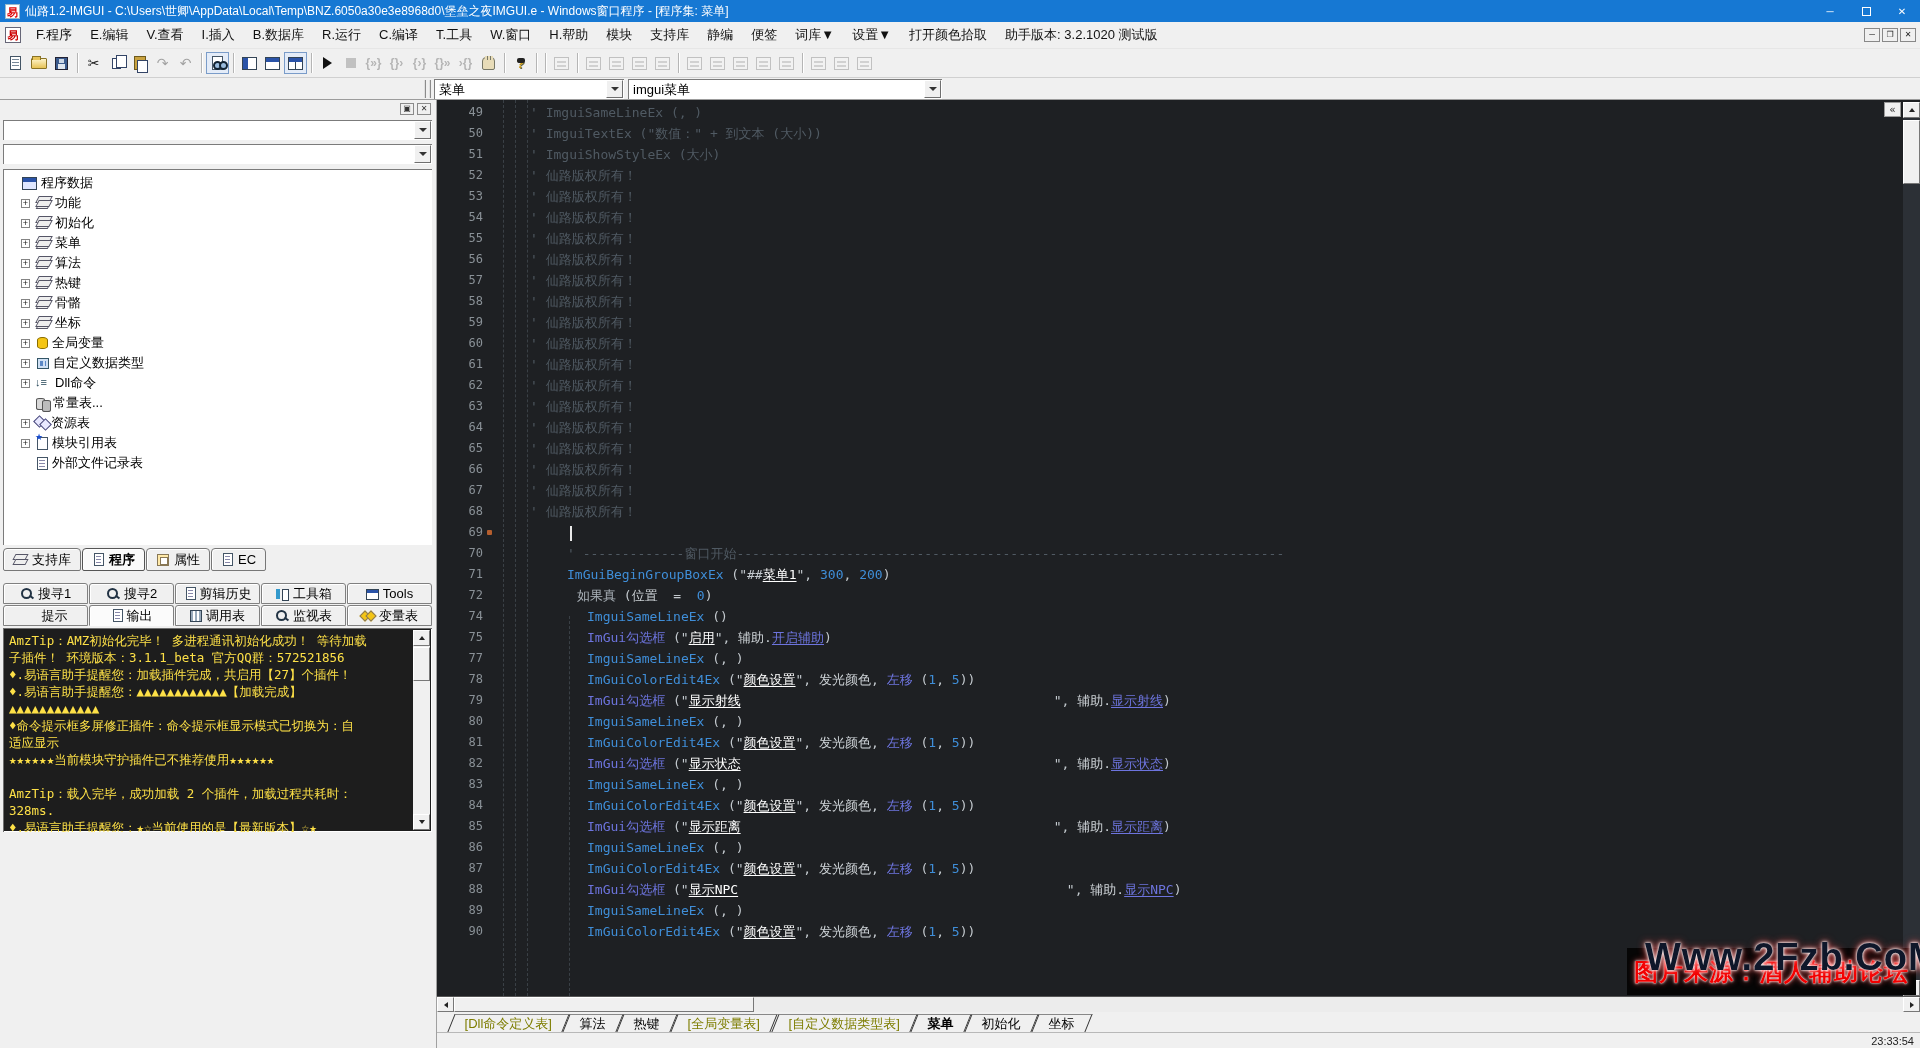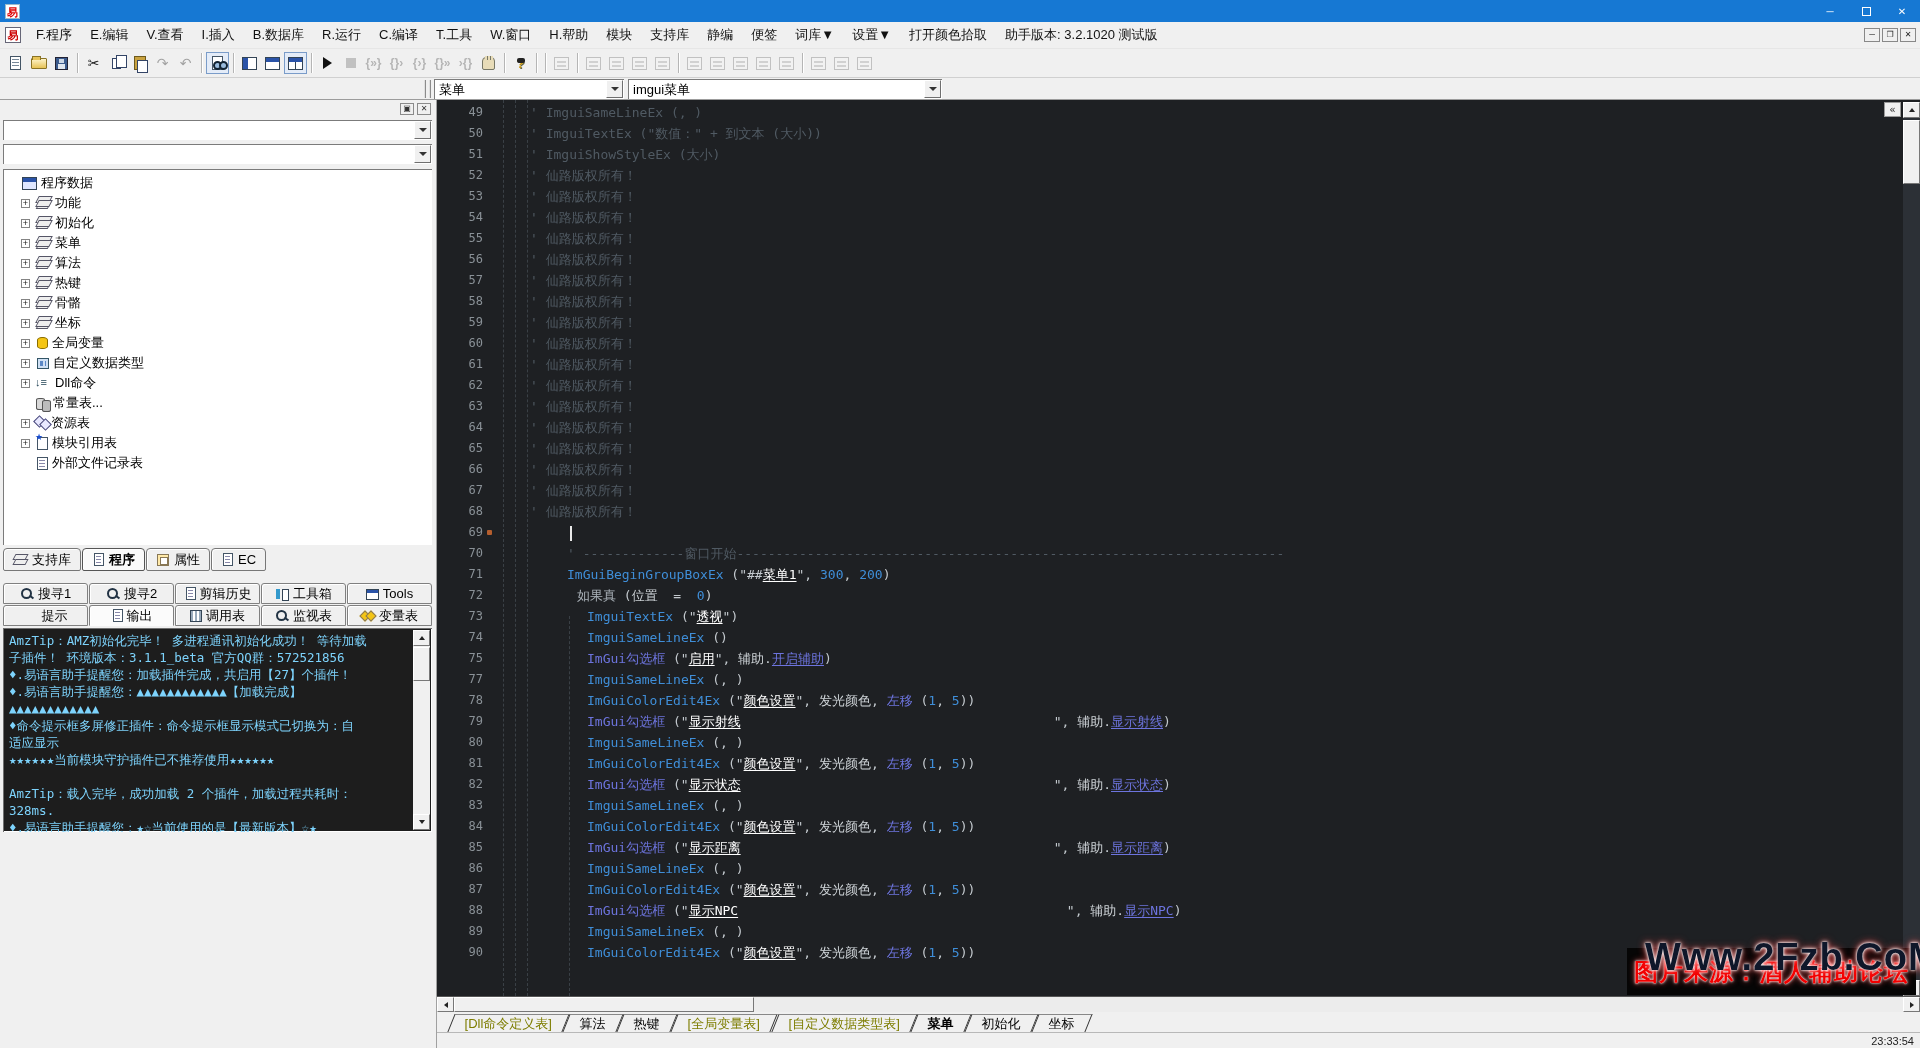--- a/index.html
+++ b/index.html
@@ -117,21 +117,21 @@
   .mi-cal::before{content:"";position:absolute;left:0;top:0;right:0;height:3px;background:#2a53a8}
   .mi-q{font-size:13px;font-weight:bold;color:#b88c00;line-height:13px;text-shadow:1px 1px 0 #553}
   .mi-grid{width:12px;height:12px;border:1px solid #345;background:repeating-linear-gradient(90deg,#9ab 0 2px,#fff 2px 4px)}
   .mi-keys::before,.mi-keys::after{content:"";position:absolute;width:6px;height:6px;background:#f4c514;border:1px solid #875;transform:rotate(45deg)}
   .mi-keys::before{left:0;top:3px}.mi-keys::after{left:6px;top:3px}
 
   .ls-tabs{display:flex;margin-top:12px;gap:1px}
   .lstab{flex:1;height:21px;display:flex;align-items:center;justify-content:center;gap:4px;font-size:13px;background:#f0f0f0;border:1px solid #808080;border-radius:3px 3px 0 0;box-shadow:inset 1px 1px 0 #fff;white-space:nowrap}
   .lstab.active{background:#fbfbfb;border-bottom-color:#fbfbfb}
 
-  .console{height:204px;margin-top:2px;background:#1d1d1d;box-shadow:inset 1px 1px 0 #6f6f6f,inset -1px -1px 0 #fff;position:relative;padding:4px 24px 4px 6px;color:#7dd3fc;font:12.5px/17px "DejaVu Sans Mono",monospace;overflow:hidden}
+  .console{height:204px;margin-top:2px;background:#1d1d1d;box-shadow:inset 1px 1px 0 #6f6f6f,inset -1px -1px 0 #fff;position:relative;padding:4px 24px 4px 6px;color:#fde047;font:12.5px/17px "DejaVu Sans Mono",monospace;overflow:hidden}
   .console .cline{white-space:pre-wrap;word-break:break-all;min-height:17px}
   .csb{position:absolute;right:2px;top:2px;bottom:2px;width:17px;background:#f0f0f0}
   .sb-btn{height:16px;background:#f0f0f0;border:1px solid;border-color:#fff #777 #777 #fff;display:flex;align-items:center;justify-content:center}
   .csb .thumb{height:34px;margin-top:1px;background:#f0f0f0;border:1px solid;border-color:#fff #777 #777 #fff}
   .csb .sb-btn.bottom{position:absolute;bottom:0;left:0;right:0}
   .tri-up{width:0;height:0;border-left:3px solid transparent;border-right:3px solid transparent;border-bottom:4px solid #222}
   .tri-down{width:0;height:0;border-left:3px solid transparent;border-right:3px solid transparent;border-top:4px solid #222}
   .tri-left{width:0;height:0;border-top:3px solid transparent;border-bottom:3px solid transparent;border-right:4px solid #222}
   .tri-right{width:0;height:0;border-top:3px solid transparent;border-bottom:3px solid transparent;border-left:4px solid #222}
 
@@ -171,20 +171,21 @@
 
   
   .wm1{position:absolute;left:1627px;top:948px;width:289px;height:47px;background:#060606;z-index:60;display:flex;align-items:center;justify-content:center;font-size:24px;font-weight:bold;color:#f20000;letter-spacing:1px;text-shadow:0 0 1px #fff,0 0 3px #fff,0 0 6px #ff5050}
   .wm2{position:absolute;left:1645px;top:936px;z-index:60;font-size:38px;font-weight:bold;color:#0f172a;letter-spacing:1px;text-shadow:0 0 2px #fff,0 0 4px #fff,0 0 9px #ff4040}
 </style>
 </head>
 <body>
 
 <div class="titlebar">
   <span class="app-logo">易</span>
+  <span>仙路1.2-IMGUI - C:\Users\世卿\AppData\Local\Temp\BNZ.6050a30e3e8968d0\堡垒之夜IMGUI.e - Windows窗口程序 - [程序集: 菜单]</span>
   <span class="win-btns">
     <span class="win-btn">─</span>
     <span class="win-btn">
         <span class="wb-sq"></span>
       </span>
     <span class="win-btn">✕</span>
   </span>
 </div>
 
 <div class="menubar">
@@ -655,24 +656,20 @@
         </div>
         <div class="cl">
           <span class="gut">71</span>
           <span class="ctext" style="margin-left: 84px;"><span class="fn">ImGuiBeginGroupBoxEx</span><span class="p"> ("##</span><span class="s">菜单1</span><span class="p">", </span><span class="n">300</span><span class="p">, </span><span class="n">200</span><span class="p">)</span></span>
         </div>
         <div class="cl">
           <span class="gut">72</span>
           <span class="ctext" style="margin-left: 94px;"><span class="k">如果真</span><span class="p"> (</span><span class="v">位置</span><span class="p">  =  </span><span class="n">0</span><span class="p">)</span></span>
         </div>
         <div class="cl">
-          <span class="gut">73</span>
-          <span class="ctext" style="margin-left: 104px;"><span class="fn">ImguiTextEx</span><span class="p"> ("</span><span class="s">透视</span><span class="p">")</span></span>
-        </div>
-        <div class="cl">
           <span class="gut">74</span>
           <span class="ctext" style="margin-left: 104px;"><span class="fn">ImguiSameLineEx</span><span class="p"> ()</span></span>
         </div>
         <div class="cl">
           <span class="gut">75</span>
           <span class="ctext" style="margin-left: 104px;"><span class="fn2">ImGui勾选框</span><span class="p"> ("</span><span class="s">启用</span><span class="p">", </span><span class="v">辅助</span><span class="p">.</span><span class="m">开启辅助</span><span class="p">)</span></span>
         </div>
         <div class="cl">
           <span class="gut">77</span>
           <span class="ctext" style="margin-left: 104px;"><span class="fn">ImguiSameLineEx</span><span class="p"> (, )</span></span>

